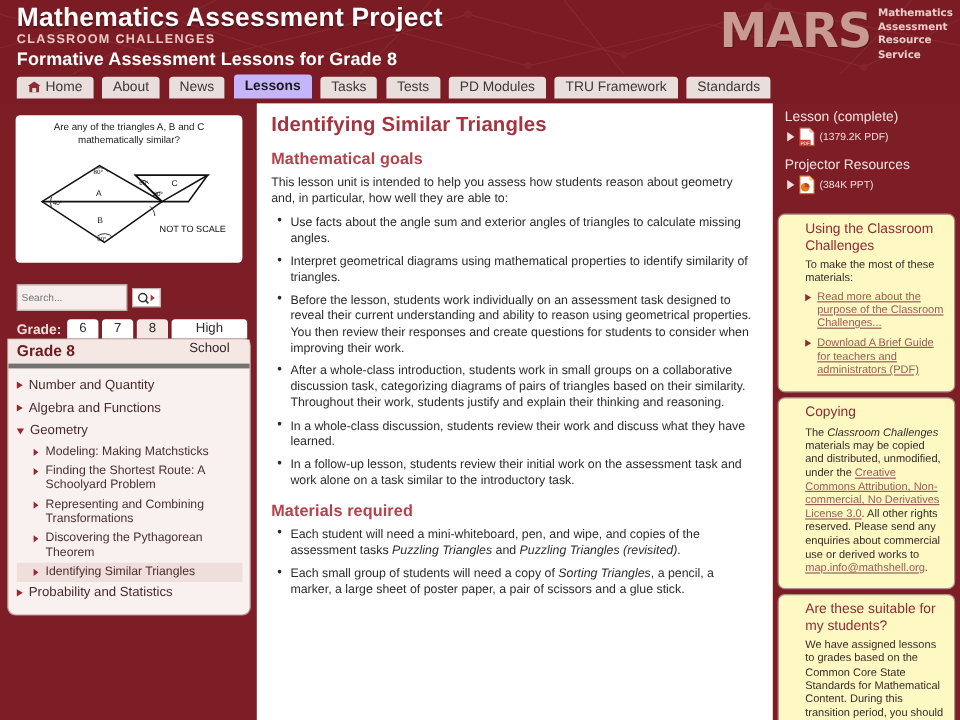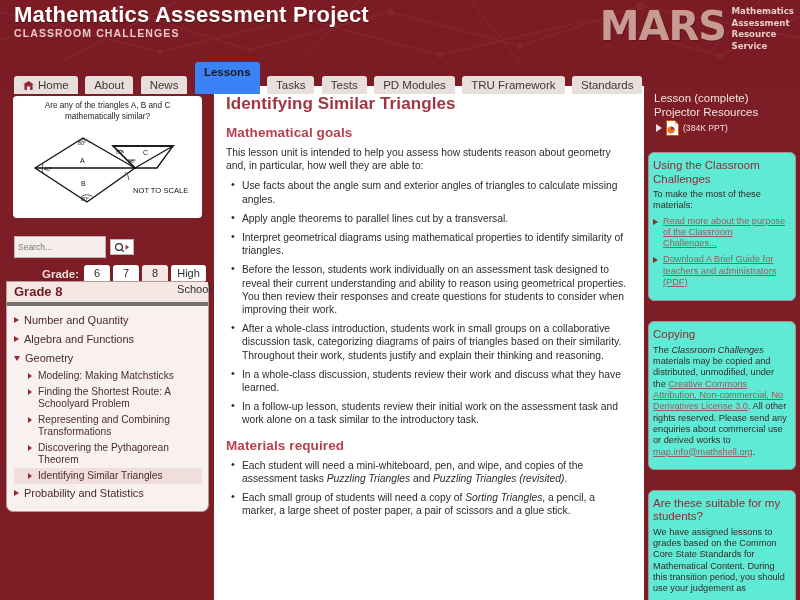--- a/index.html
+++ b/index.html
@@ -94,24 +94,24 @@
     background: #e8dedc;
     color: #3e3836;
     font-size: 11.5px;
     border-radius: 3px 3px 0 0;
     vertical-align: bottom;
     box-sizing: border-box;
     cursor: pointer;
     white-space: nowrap;
   }
   .tab.active {
-    background: #3b82f6;
+    background: #c4b5fd;
     color: #1a1a1a;
     font-weight: bold;
-    height: 32px;
+    height: 20px;
     line-height: 20px;
   }
   .tab .home-ico {
     display: inline-block;
     width: 11px; height: 9px;
     margin-right: 4px;
     position: relative;
     top: 1px;
   }
 
@@ -187,21 +187,20 @@
     display: flex;
     align-items: center;
     justify-content: center;
     cursor: pointer;
   }
   .grade-row {
     margin-top: 7px;
     padding-left: 8px;
     display: flex;
     align-items: flex-end;
-    margin-left: 28px;
   }
   .grade-label {
     color: #f0dedb;
     font-size: 11.5px;
     font-weight: bold;
     margin-right: 5px;
     padding-bottom: 1px;
   }
   .grade-tab {
     display: inline-block;
@@ -349,25 +348,25 @@
   .file-ico {
     width: 13px; height: 16px;
     margin-right: 4px;
     flex: 0 0 auto;
   }
   .dl-size {
     color: #f0dddb;
     font-size: 8.6px;
   }
   .rbox {
-    background: #5eead4;
+    background: #fef9c3;
     border: 1px solid #a9908e;
     border-radius: 6px;
-    padding: 6px 7px 7px 4px;
-    margin-bottom: 20px;
+    padding: 6px 7px 7px 22px;
+    margin-bottom: 4px;
     box-sizing: border-box;
   }
   .rbox h3 {
     margin: 0 0 3px 0;
     color: #8e2b34;
     font-size: 11.5px;
     font-weight: normal;
     line-height: 13.5px;
   }
   .rbox p {
@@ -417,20 +416,21 @@
           <circle cx="520" cy="46" r="3"></circle>
         <circle cx="640" cy="6" r="4"></circle>
           <circle cx="160" cy="52" r="2.5"></circle>
         <circle cx="440" cy="55" r="3"></circle>
           <circle cx="720" cy="56" r="3"></circle>
       </g>
     </svg>
     <div class="header-titles">
       <div class="h-title">Mathematics Assessment Project</div>
       <div class="h-sub1">CLASSROOM CHALLENGES</div>
+      <div class="h-sub2">Formative Assessment Lessons for Grade 8</div>
     </div>
     <div class="mars-logo">MARS</div>
     <div class="mars-words">
       <div>Mathematics</div>
       <div>Assessment</div>
       <div>Resource</div>
       <div>Service</div>
     </div>
   </div>
 
@@ -559,21 +559,20 @@
       </div>
     </div>
 
     <div class="col-main">
       <div class="page-title">Identifying Similar Triangles</div>
 
       <div class="h2">Mathematical goals</div>
       <p class="para">This lesson unit is intended to help you assess how students reason about geometry and, in particular, how well they are able to:</p>
       <ul class="bullets">
         <li>Use facts about the angle sum and exterior angles of triangles to calculate missing angles.</li>
-        <li>Apply angle theorems to parallel lines cut by a transversal.</li>
         <li>Interpret geometrical diagrams using mathematical properties to identify similarity of triangles.</li>
       </ul>
 
       <ul class="bullets">
         <li>Before the lesson, students work individually on an assessment task designed to reveal their current understanding and ability to reason using geometrical properties. You then review their responses and create questions for students to consider when improving their work.</li>
         <li>After a whole-class introduction, students work in small groups on a collaborative discussion task, categorizing diagrams of pairs of triangles based on their similarity. Throughout their work, students justify and explain their thinking and reasoning.</li>
         <li>In a whole-class discussion, students review their work and discuss what they have learned.</li>
         <li>In a follow-up lesson, students review their initial work on the assessment task and work alone on a task similar to the introductory task.</li>
       </ul>
 
@@ -581,20 +580,30 @@
       <ul class="bullets">
         <li>Each student will need a mini-whiteboard, pen, and wipe, and copies of the assessment tasks <em>Puzzling Triangles</em> and <em><em>Puzzling Triangles (revisited)</em></em>.</li>
         <li>Each small group of students will need a copy of <em>Sorting Triangles</em>, a pencil, a marker, a large sheet of poster paper, a pair of scissors and a glue stick.</li>
       </ul>
     </div>
 
     <div class="col-right">
 
       <div class="dl-block">
         <div class="dl-title">Lesson (complete)</div>
+        <div class="dl-row">
+          <span class="caret right"></span>
+          <svg class="file-ico" viewBox="0 0 13 16">
+            <path d="M0.5 0.5 H8.5 L12.5 4.5 V15.5 H0.5 Z" fill="#ffffff" stroke="#c0392b" stroke-width="1"></path>
+            <path d="M8.5 0.5 L12.5 4.5 H8.5 Z" fill="#e8b4ae"></path>
+            <rect x="0" y="10.5" width="9.5" height="5" fill="#c0392b"></rect>
+            <text x="1" y="14.7" font-size="4" fill="#ffffff" font-family="Liberation Sans, sans-serif">PDF</text>
+          </svg>
+          <span class="dl-size">(1379.2K PDF)</span>
+        </div>
 
         <div class="dl-title">Projector Resources</div>
         <div class="dl-row">
           <span class="caret right"></span>
           <svg class="file-ico" viewBox="0 0 13 16">
             <path d="M0.5 0.5 H8.5 L12.5 4.5 V15.5 H0.5 Z" fill="#ffffff" stroke="#d35400" stroke-width="1"></path>
             <path d="M8.5 0.5 L12.5 4.5 H8.5 Z" fill="#f0c49b"></path>
             <circle cx="5" cy="10" r="3.6" fill="#e07b1f"></circle>
             <path d="M5 10 L5 6.4 A3.6 3.6 0 0 1 8.6 10 Z" fill="#c0392b"></path>
           </svg>

